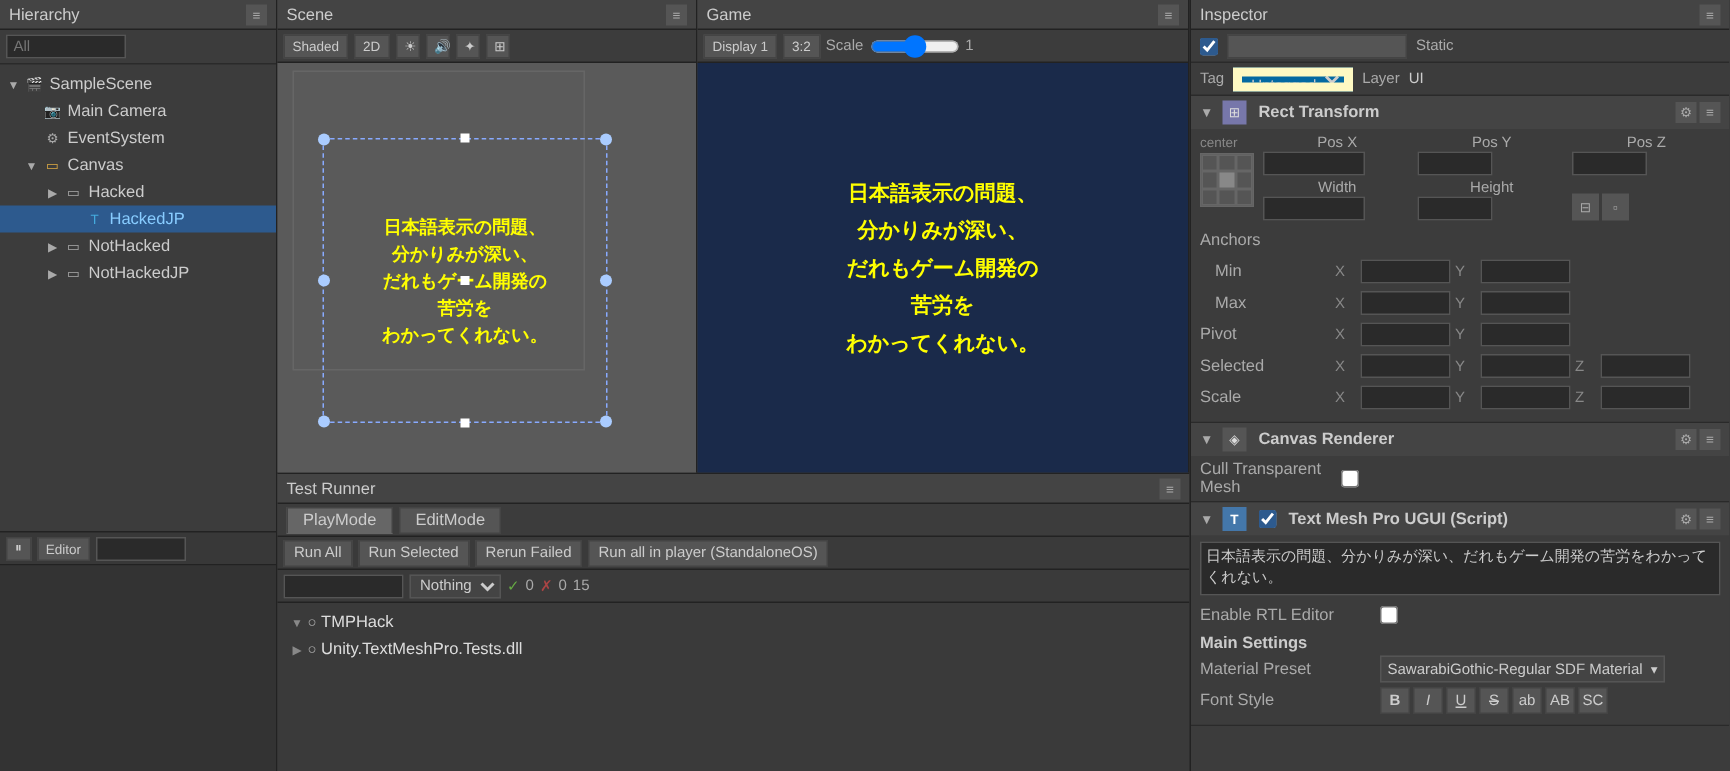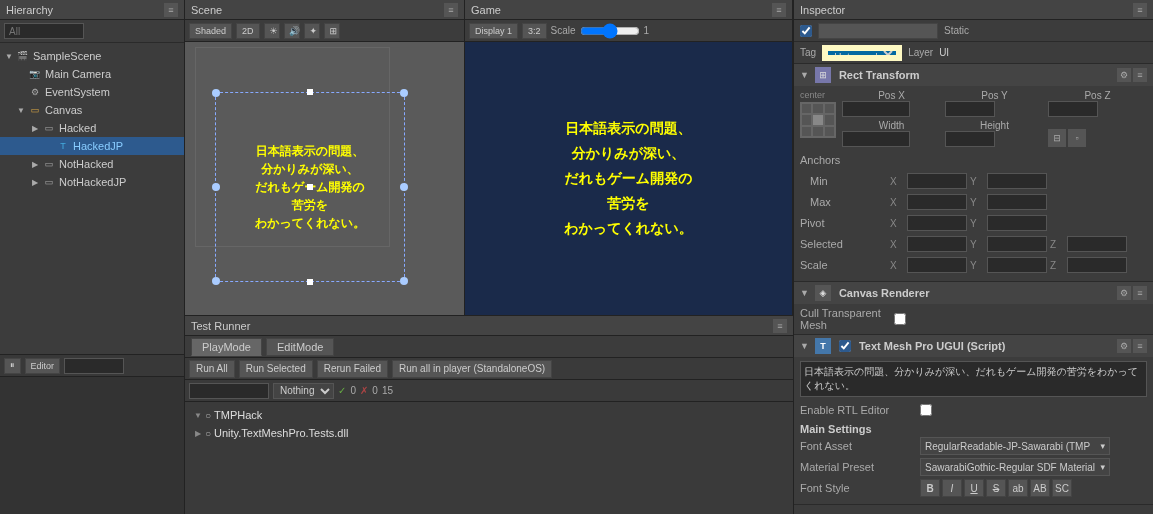--- a/index.html
+++ b/index.html
@@ -832,24 +832,20 @@
 
       <div class="text-preview" contenteditable="true" style="font-size: 10px; line-height: 1.4;">日本語表示の問題、分かりみが深い、だれもゲーム開発の苦労をわかってくれない。</div>
 
       <div class="field-row">
         <span class="field-label-wide">Enable RTL Editor</span>
         <input type="checkbox" class="checkbox-small" style="">
       </div>
 
       <div style="margin:4px 0 2px 0;font-size:11px;font-weight:bold;color:#ccc;">Main Settings</div>
 
-      <div class="field-row">
-        <span class="field-label-wide">Font Asset</span>
-        <div class="dropdown-field" style="font-size:10px;max-width:190px;overflow:hidden;white-space:nowrap;text-overflow:ellipsis;">RegularReadable-JP-Sawarabi (TMP</div>
-      </div>
 
       <div class="field-row">
         <span class="field-label-wide">Material Preset</span>
         <div class="dropdown-field" style="font-size:10px;max-width:190px;overflow:hidden;white-space:nowrap;text-overflow:ellipsis;">SawarabiGothic-Regular SDF Material</div>
       </div>
 
       <div class="field-row">
         <span class="field-label-wide">Font Style</span>
         <div class="font-style-btns">
           <button class="style-btn" style="font-weight:bold;">B</button>

